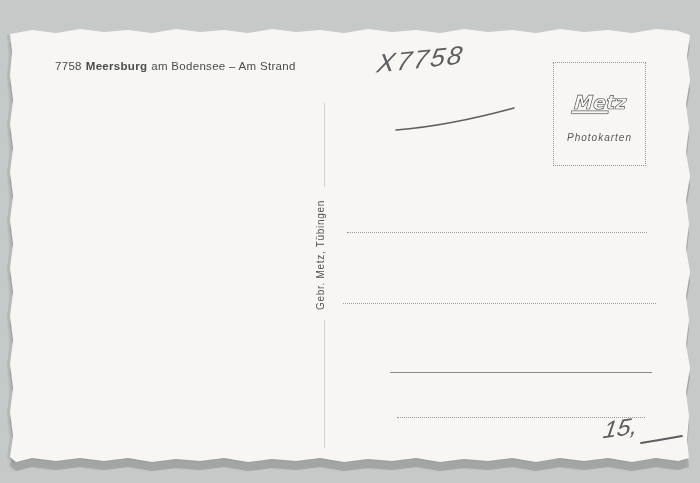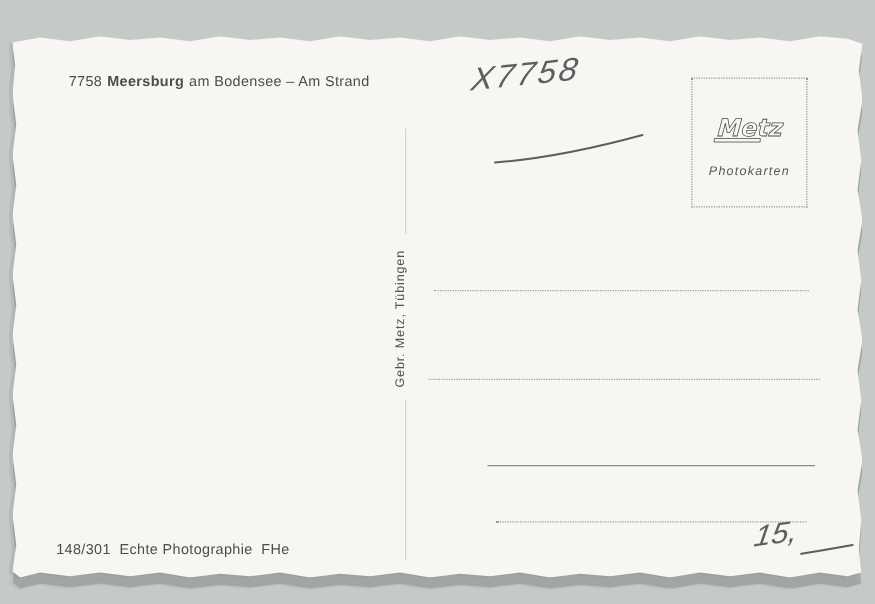--- a/index.html
+++ b/index.html
@@ -103,23 +103,20 @@
 
     <div class="divider upper"></div>
     <div class="spine">Gebr. Metz, Tübingen</div>
     <div class="divider lower"></div>
 
     <div class="addr-line l1"></div>
     <div class="addr-line l2"></div>
     <div class="addr-line solid"></div>
     <div class="addr-line l4"></div>
 
-    <div class="footer">
-      <span>148/301</span><span>Echte Photographie</span><span>FHe</span>
-    </div>
 
     <div class="hand-price">15,</div>
     <svg class="price-dash" width="50" height="14" viewBox="0 0 50 14">
       <path d="M3,11 Q22,8 44,4" fill="none" stroke="#5e5e60" stroke-width="1.8" stroke-linecap="round"></path>
     </svg>
 
   </div>
 </div>
 
 </body></html>

